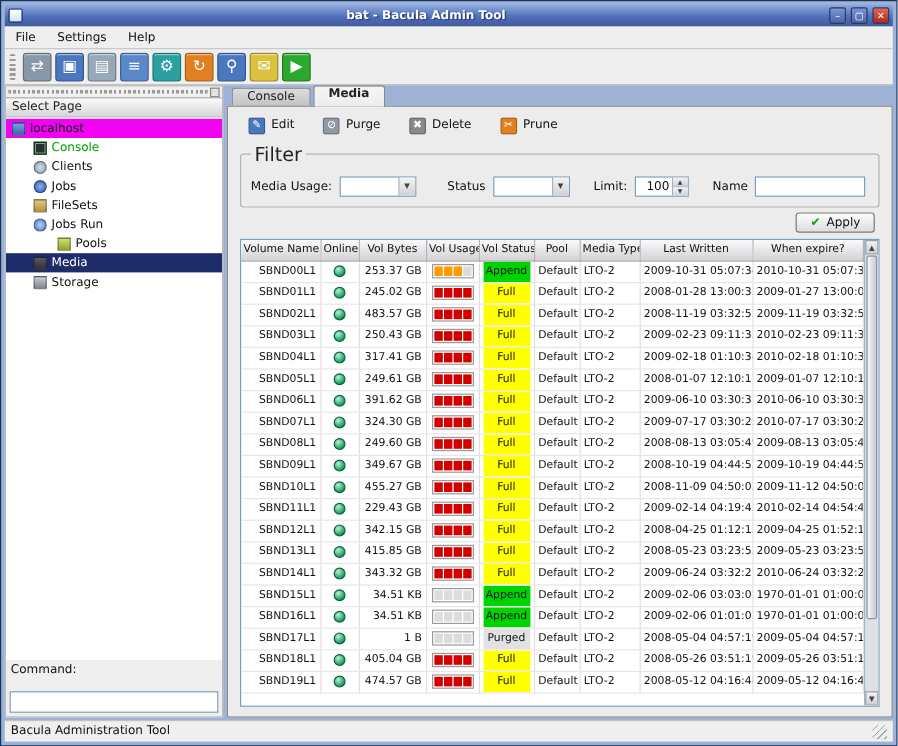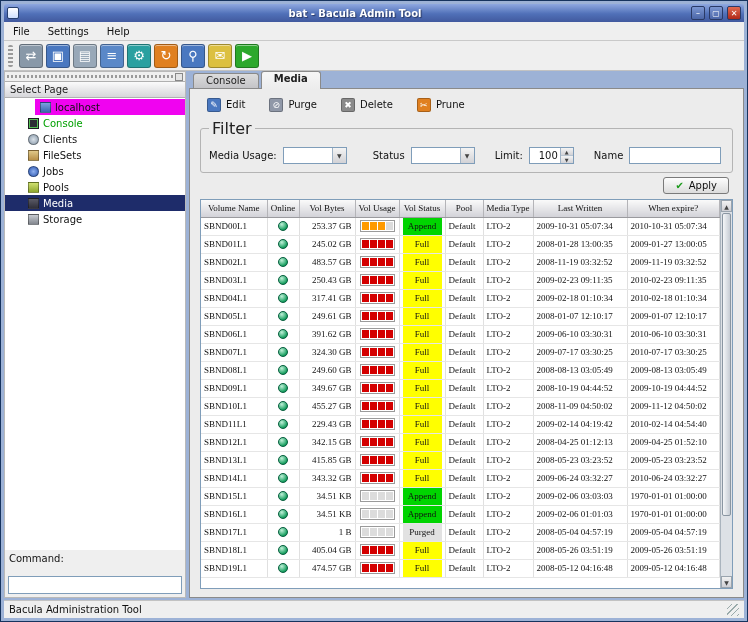--- a/index.html
+++ b/index.html
@@ -69,26 +69,26 @@
   .spin .sbtn{flex:1;font-size:5px;display:flex;align-items:center;justify-content:center;background:linear-gradient(#f4f4f4,#d2d2d6);color:#444;}
   .spin .sbtn + .sbtn{border-top:1px solid #b8c4d0;}
   .text-input{width:92px;height:17px;border:1px solid #7f9db9;background:#fff;font-size:10px;padding:0 3px;font-family:inherit;}
   .checkbox{width:11px;height:11px;border:1px solid #7f9db9;background:#fff;display:inline-block;}
   .apply-row{display:flex;justify-content:flex-end;align-items:center;padding:4px 10px 2px;}
   .btn{display:inline-flex;align-items:center;gap:5px;padding:2px 11px;border:1px solid #7a7a7a;border-radius:3px;
     background:linear-gradient(#fdfdfd,#dcdcdc);font-size:10px;color:#111;font-family:inherit;}
   .btn .check{color:#1a9a1a;font-size:10px;}
   
   .table-outer{flex:1;margin:3px 6px 2px;border:1px solid #7f9db9;background:#fff;position:relative;overflow:hidden;min-height:0;}
-  .table-scroll{position:absolute;left:0;top:0;right:12px;bottom:0;overflow:hidden;font-family:Liberation Serif, serif;}
+  .table-scroll{position:absolute;left:0;top:0;right:12px;bottom:0;overflow:hidden;}
   table.media{border-collapse:collapse;table-layout:fixed;width:100%;font-size:9px;color:#111;}
   table.media th{height:17px;font-weight:normal;background:linear-gradient(#fafafa,#d2d2d8);border-right:1px solid #b4b4b8;
     border-bottom:1px solid #9a9a9e;padding:0 2px;white-space:nowrap;overflow:hidden;}
   table.media td{height:17px;border-right:1px solid #e0e0e0;border-bottom:1px solid #e6e6e6;padding:0 3px;white-space:nowrap;overflow:hidden;}
-  .c-volname{text-align:left;}
+  .c-volname{text-align:right;}
   .c-online{text-align:center;}
   .c-bytes{text-align:right;}
   .c-usage{text-align:center;padding:0 2px;}
   .c-status{padding:0;text-align:center;}
   .orb{width:10px;height:10px;border-radius:50%;display:inline-block;background:radial-gradient(circle at 35% 30%,#bff0d8,#18a060 70%,#0a6040);border:1px solid #0a6040;vertical-align:middle;}
   .ubar{display:inline-flex;gap:1px;border:1px solid #9a9a9a;padding:1px;background:#fff;vertical-align:middle;}
   .seg{width:7px;height:8px;display:inline-block;}
   .seg-r{background:#d40000;} .seg-o{background:#ff9a00;} .seg-e{background:#dcdcdc;}
   .badge{display:block;height:100%;line-height:17px;text-align:center;}
   
@@ -138,41 +138,45 @@
 
   <div class="main">
 
     <div class="sidebar">
       <div class="dock-handle-row">
         <span class="dock-dots"></span>
         <span class="dock-btn"></span>
       </div>
       <div class="tree-header">Select Page</div>
       <div class="tree">
-          <div class="tree-item magenta" style="padding-left: 5px; margin-left: 30px;">
+          <div class="tree-item magenta" style="padding-left: 5px;">
             <span class="tree-icon ti-computer-icon"></span>
             <span class="tree-label">localhost</span>
           </div>
           <div class="tree-item green-text" style="padding-left: 23px;">
             <span class="tree-icon ti-console-icon"></span>
             <span class="tree-label">Console</span>
           </div>
           <div class="tree-item" style="padding-left: 23px;">
             <span class="tree-icon ti-clients-icon"></span>
             <span class="tree-label">Clients</span>
           </div>
           <div class="tree-item" style="padding-left: 23px;">
+            <span class="tree-icon ti-jobs-icon"></span>
+            <span class="tree-label">Jobs</span>
+          </div>
+          <div class="tree-item" style="padding-left: 23px;">
             <span class="tree-icon ti-filesets-icon"></span>
             <span class="tree-label">FileSets</span>
           </div>
           <div class="tree-item" style="padding-left: 23px;">
-            <span class="tree-icon ti-jobs-icon"></span>
-            <span class="tree-label">Jobs</span>
-          </div>
-          <div class="tree-item" style="padding-left: 23px;">
+            <span class="tree-icon ti-jobsrun-icon"></span>
+            <span class="tree-label">Jobs Run</span>
+          </div>
+          <div class="tree-item" style="padding-left: 23px; margin-left: 20px;">
             <span class="tree-icon ti-pools-icon"></span>
             <span class="tree-label">Pools</span>
           </div>
           <div class="tree-item selected" style="padding-left: 23px;">
             <span class="tree-icon ti-media-icon"></span>
             <span class="tree-label">Media</span>
           </div>
           <div class="tree-item" style="padding-left: 23px;">
             <span class="tree-icon ti-storage-icon"></span>
             <span class="tree-label">Storage</span>

